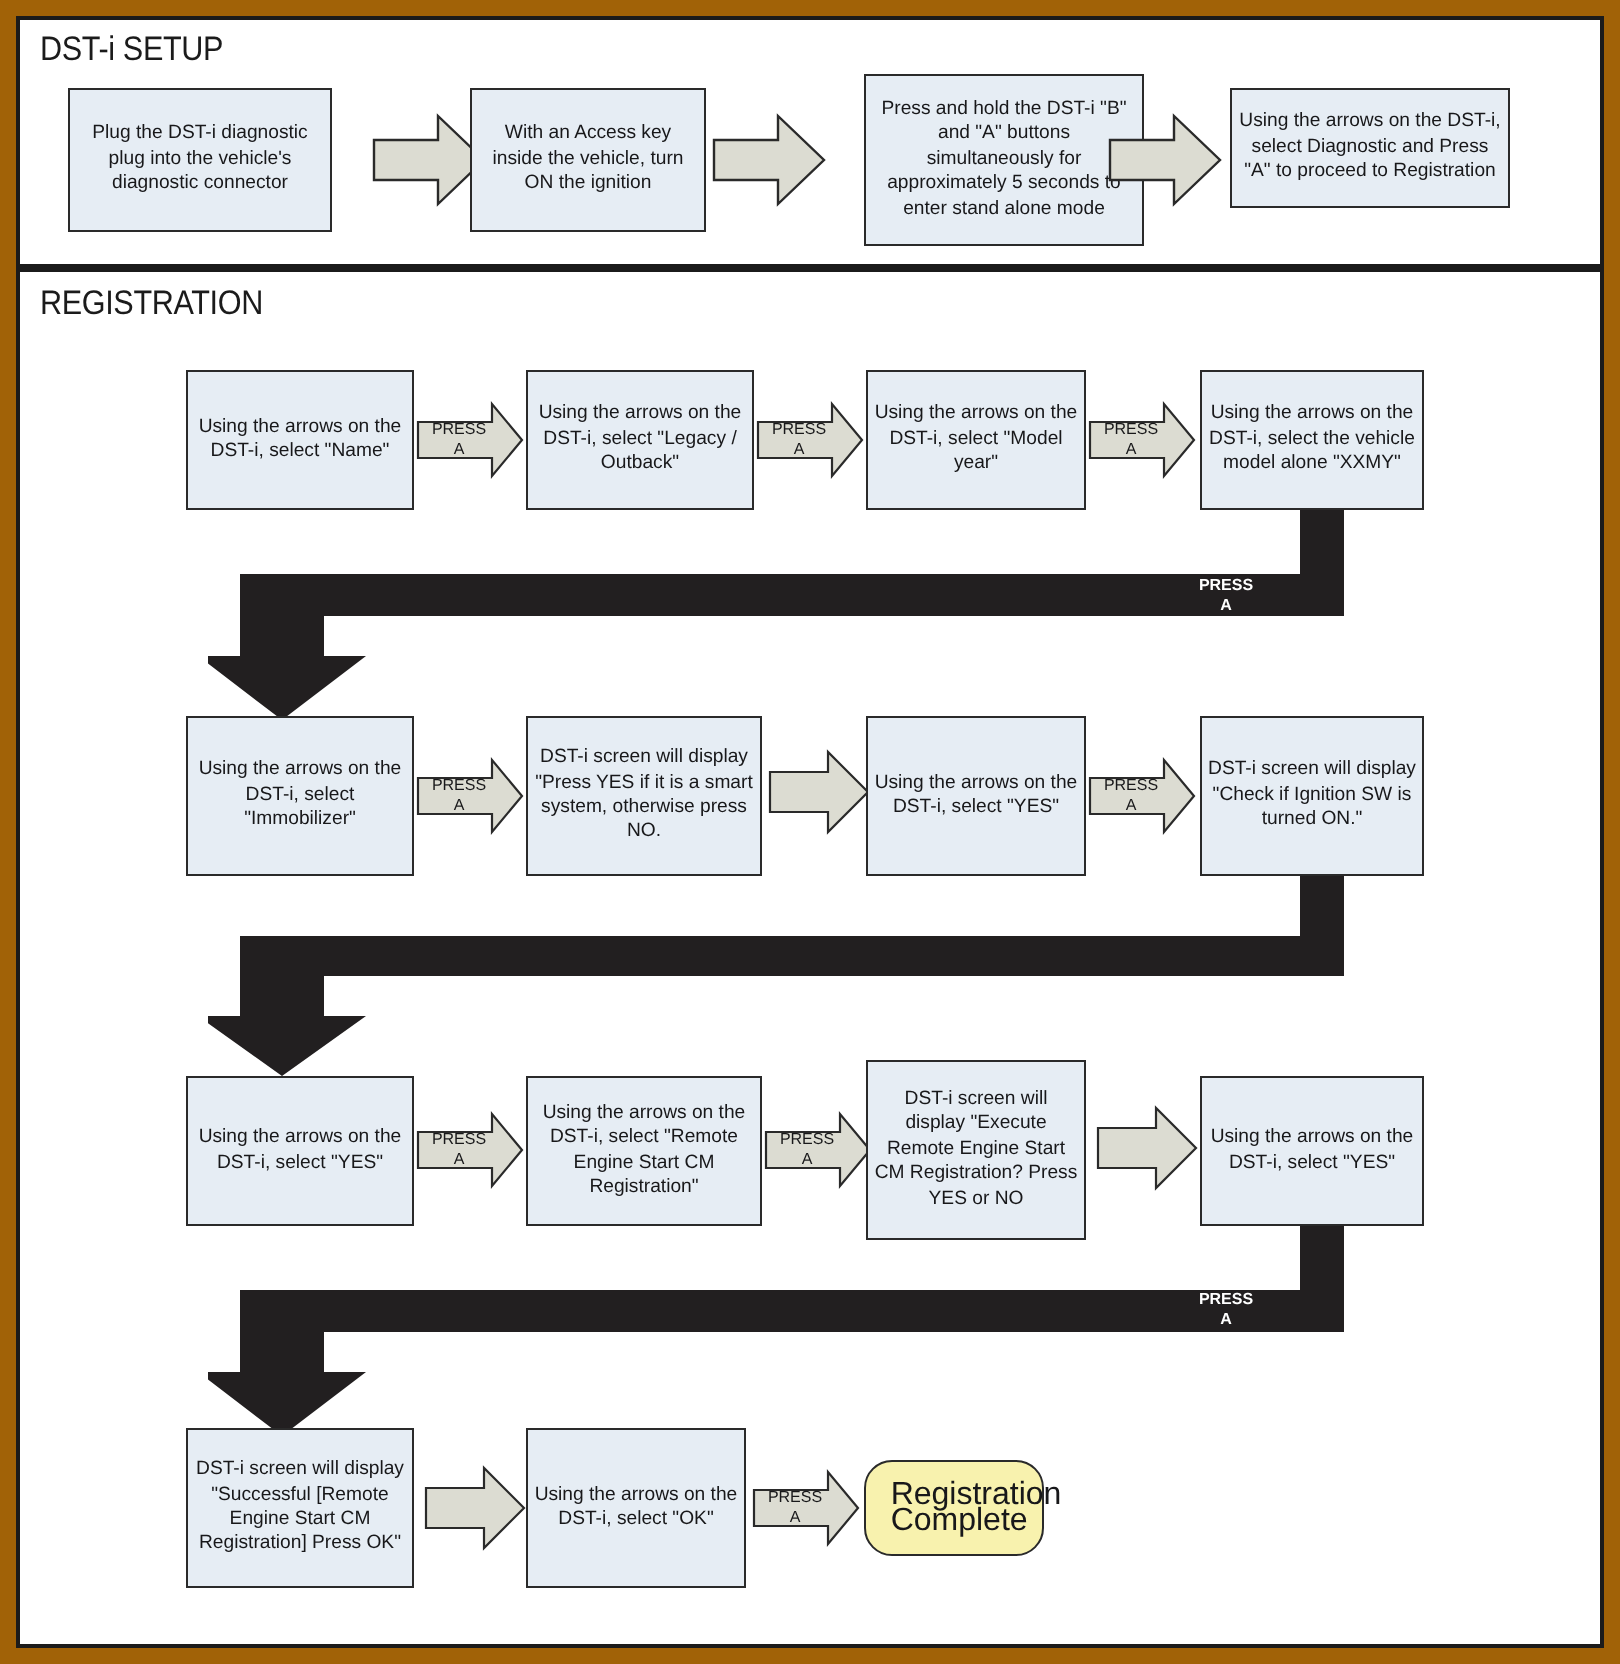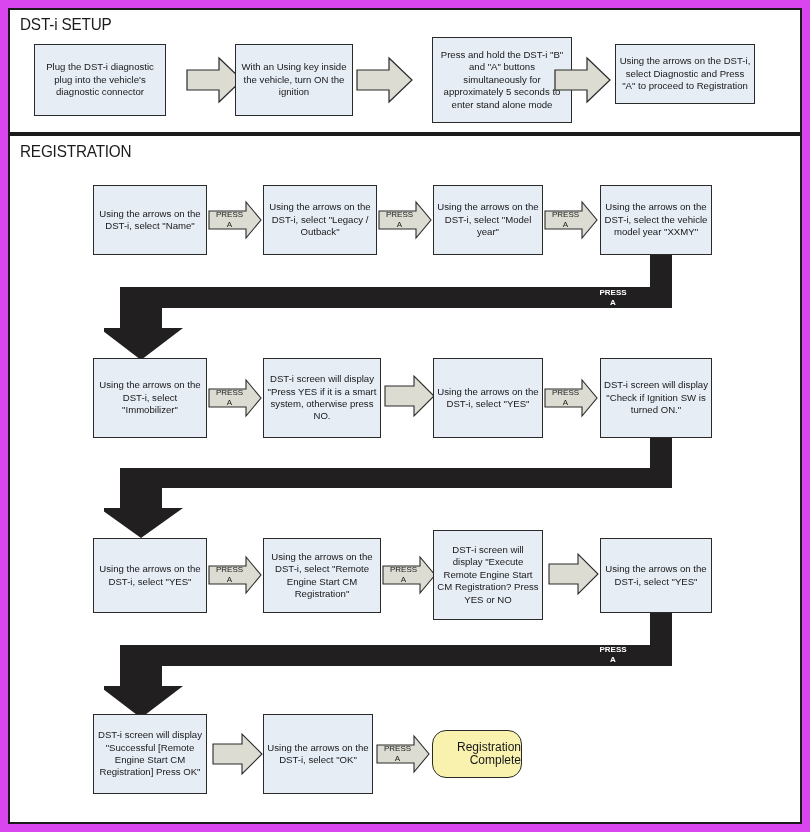--- a/index.html
+++ b/index.html
@@ -2,21 +2,21 @@
 <html><head>
 <meta charset="utf-8">
 <style>
   html,body{margin:0;padding:0;background:#ffffff;}
   body{
     width:810px;height:832px;
     font-family:"Liberation Sans","DejaVu Sans",sans-serif;
     color:#1b1b1b;
     -webkit-font-smoothing:antialiased;
   }
-  #page{position:relative;width:810px;height:832px;overflow:hidden;background:#d946ef;}
+  #page{position:relative;width:810px;height:832px;overflow:hidden;background:#a16207;}
 
   
   .panel{position:absolute;border:2px solid #1b1b1b;background:#ffffff;box-sizing:border-box;}
   #setup-panel{left:8px;top:8px;width:794px;height:126px;}
   #reg-panel{left:8px;top:134px;width:794px;height:690px;}
 
   .section-title{
     position:absolute;
     font-size:17px;
     letter-spacing:-0.2px;
@@ -44,22 +44,22 @@
   .node span{display:block;width:100%;}
 
   
   .terminal{
     position:absolute;
     background:#f8f2ae;
     border:1px solid #2a2a2a;
     border-radius:14px;
     box-sizing:border-box;
     display:flex;align-items:center;justify-content:center;
-    text-align:right;
-    font-size:12px;
+    text-align:left;
+    font-size:16px;
     line-height:13px;
     color:#18181a;
     padding-left:22px;
   }
 
   
   .fatarrow{position:absolute;}
   .fatarrow svg{display:block;}
 
   
@@ -98,21 +98,21 @@
 
   <div class="node" style="left:34px;top:44px;width:132px;height:72px;justify-content:flex-end;">
     <span>Plug the DST-i diagnostic plug into the vehicle's diagnostic connector</span>
   </div>
   <div class="fatarrow" style="left:186px;top:56px;width:58px;height:48px;">
     <svg width="58" height="48" viewBox="0 0 58 48">
         <polygon points="1,14 33,14 33,2 56,24 33,46 33,34 1,34" fill="#dcdcd2" stroke="#2a2a2a" stroke-width="1.2"></polygon>
       </svg>
   </div>
   <div class="node" style="left:235px;top:44px;width:118px;height:72px;">
-    <span>With an Using key inside the vehicle, turn ON the ignition</span>
+    <span>With an Access key inside the vehicle, turn ON the ignition</span>
   </div>
   <div class="fatarrow" style="left:356px;top:56px;width:58px;height:48px;">
     <svg width="58" height="48" viewBox="0 0 58 48">
         <polygon points="1,14 33,14 33,2 56,24 33,46 33,34 1,34" fill="#dcdcd2" stroke="#2a2a2a" stroke-width="1.2"></polygon>
       </svg>
   </div>
   <div class="node" style="left:411px;top:37px;width:140px;height:86px;margin-left:21px;">
     <span>Press and hold the DST-i "B" and "A" buttons simultaneously for approximately 5 seconds to enter stand alone mode</span>
   </div>
   <div class="fatarrow" style="left:554px;top:56px;width:58px;height:48px;">
@@ -157,21 +157,21 @@
   <div class="pressarrow" style="left:544px;top:200px;width:54px;height:40px;">
     <svg width="54" height="40" viewBox="0 0 54 40">
         <polygon points="1,11 38,11 38,2 53,20 38,38 38,29 1,29" fill="#dcdcd2" stroke="#2a2a2a" stroke-width="1.1"></polygon>
       </svg>
     <div class="plabel">
       <b>PRESS</b>
       <b>A</b>
     </div>
   </div>
   <div class="node" style="left:600px;top:185px;width:112px;height:70px;">
-    <span>Using the arrows on the DST-i, select the vehicle model year "XXMY"</span>
+    <span>Using the arrows on the DST-i, select the vehicle model alone "XXMY"</span>
   </div>
 
   <div class="elbow" style="left:104px;top:255px;width:580px;height:105px;">
     <svg width="580" height="105" viewBox="0 0 580 105">
       <path d="M 546,0 L 568,0 L 568,53 L 58,53 L 58,73 L 79,73 L 37,105 L -5,73 L 16,73 L 16,32 L 546,32 Z" fill="#221f20"></path>
     </svg>
   </div>
   <div class="elbow-label" style="left:578px;top:288px;width:70px;">
     <b>PRESS</b>
     <b>A</b>

